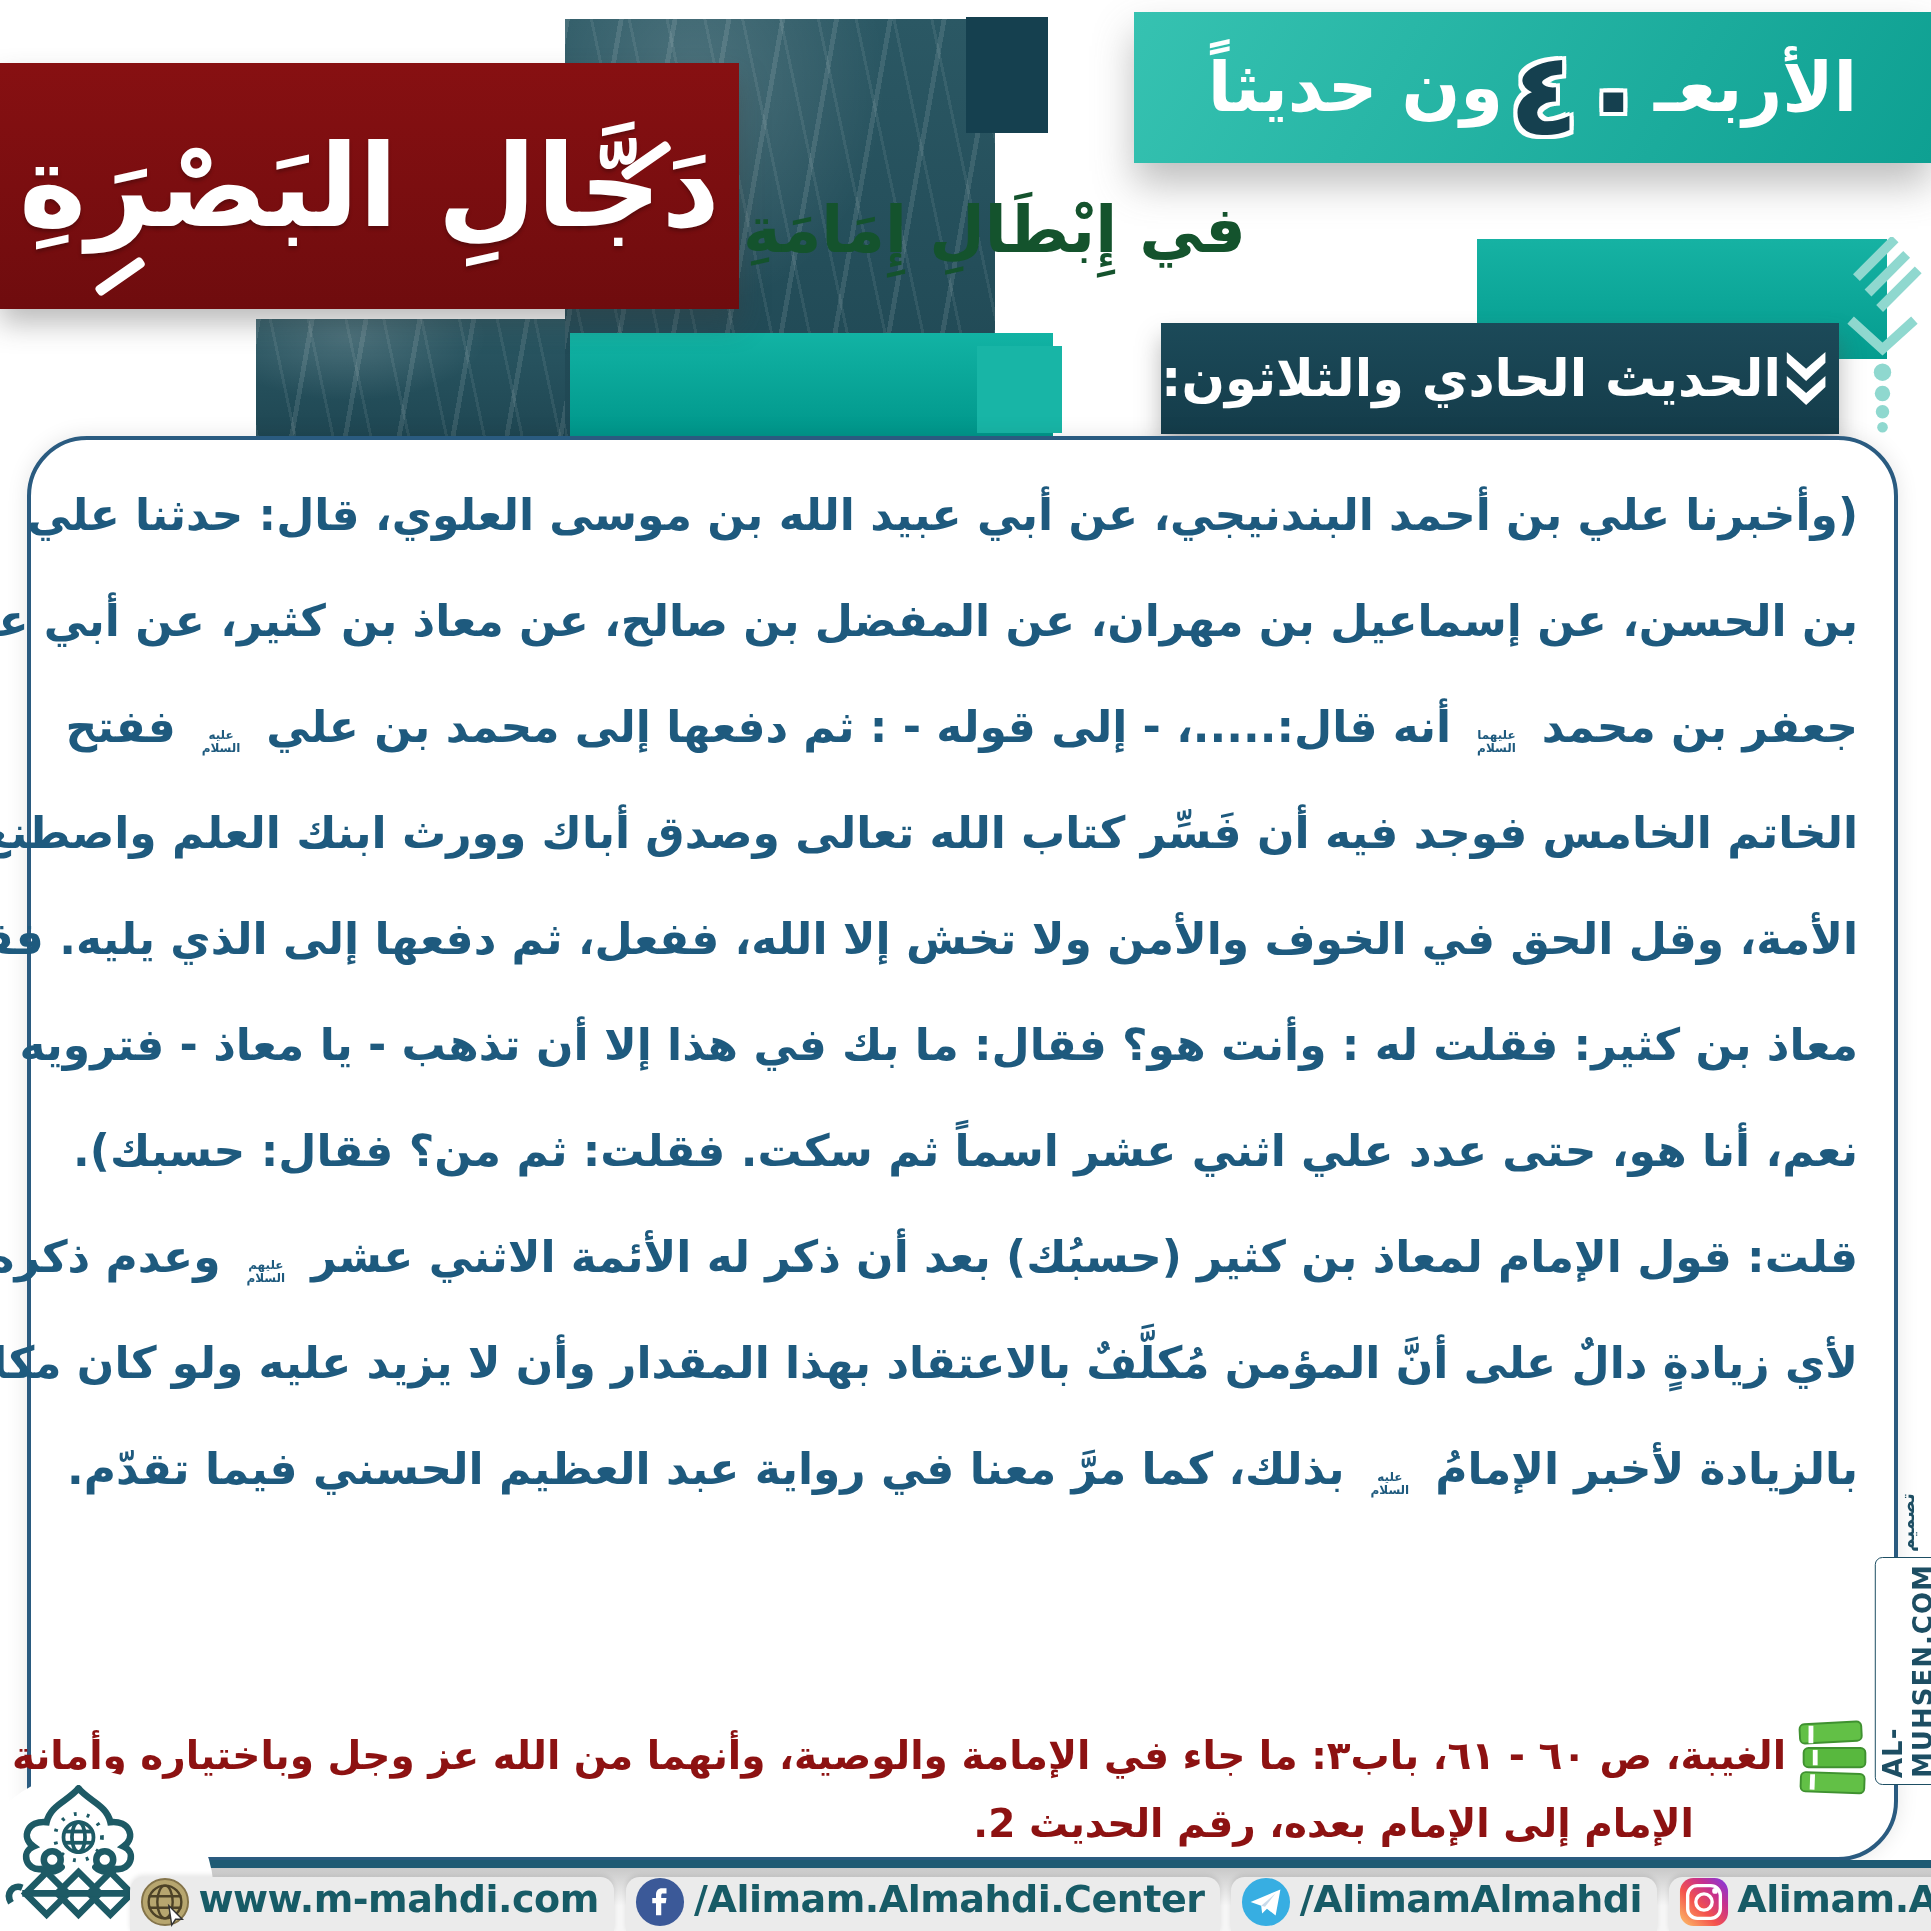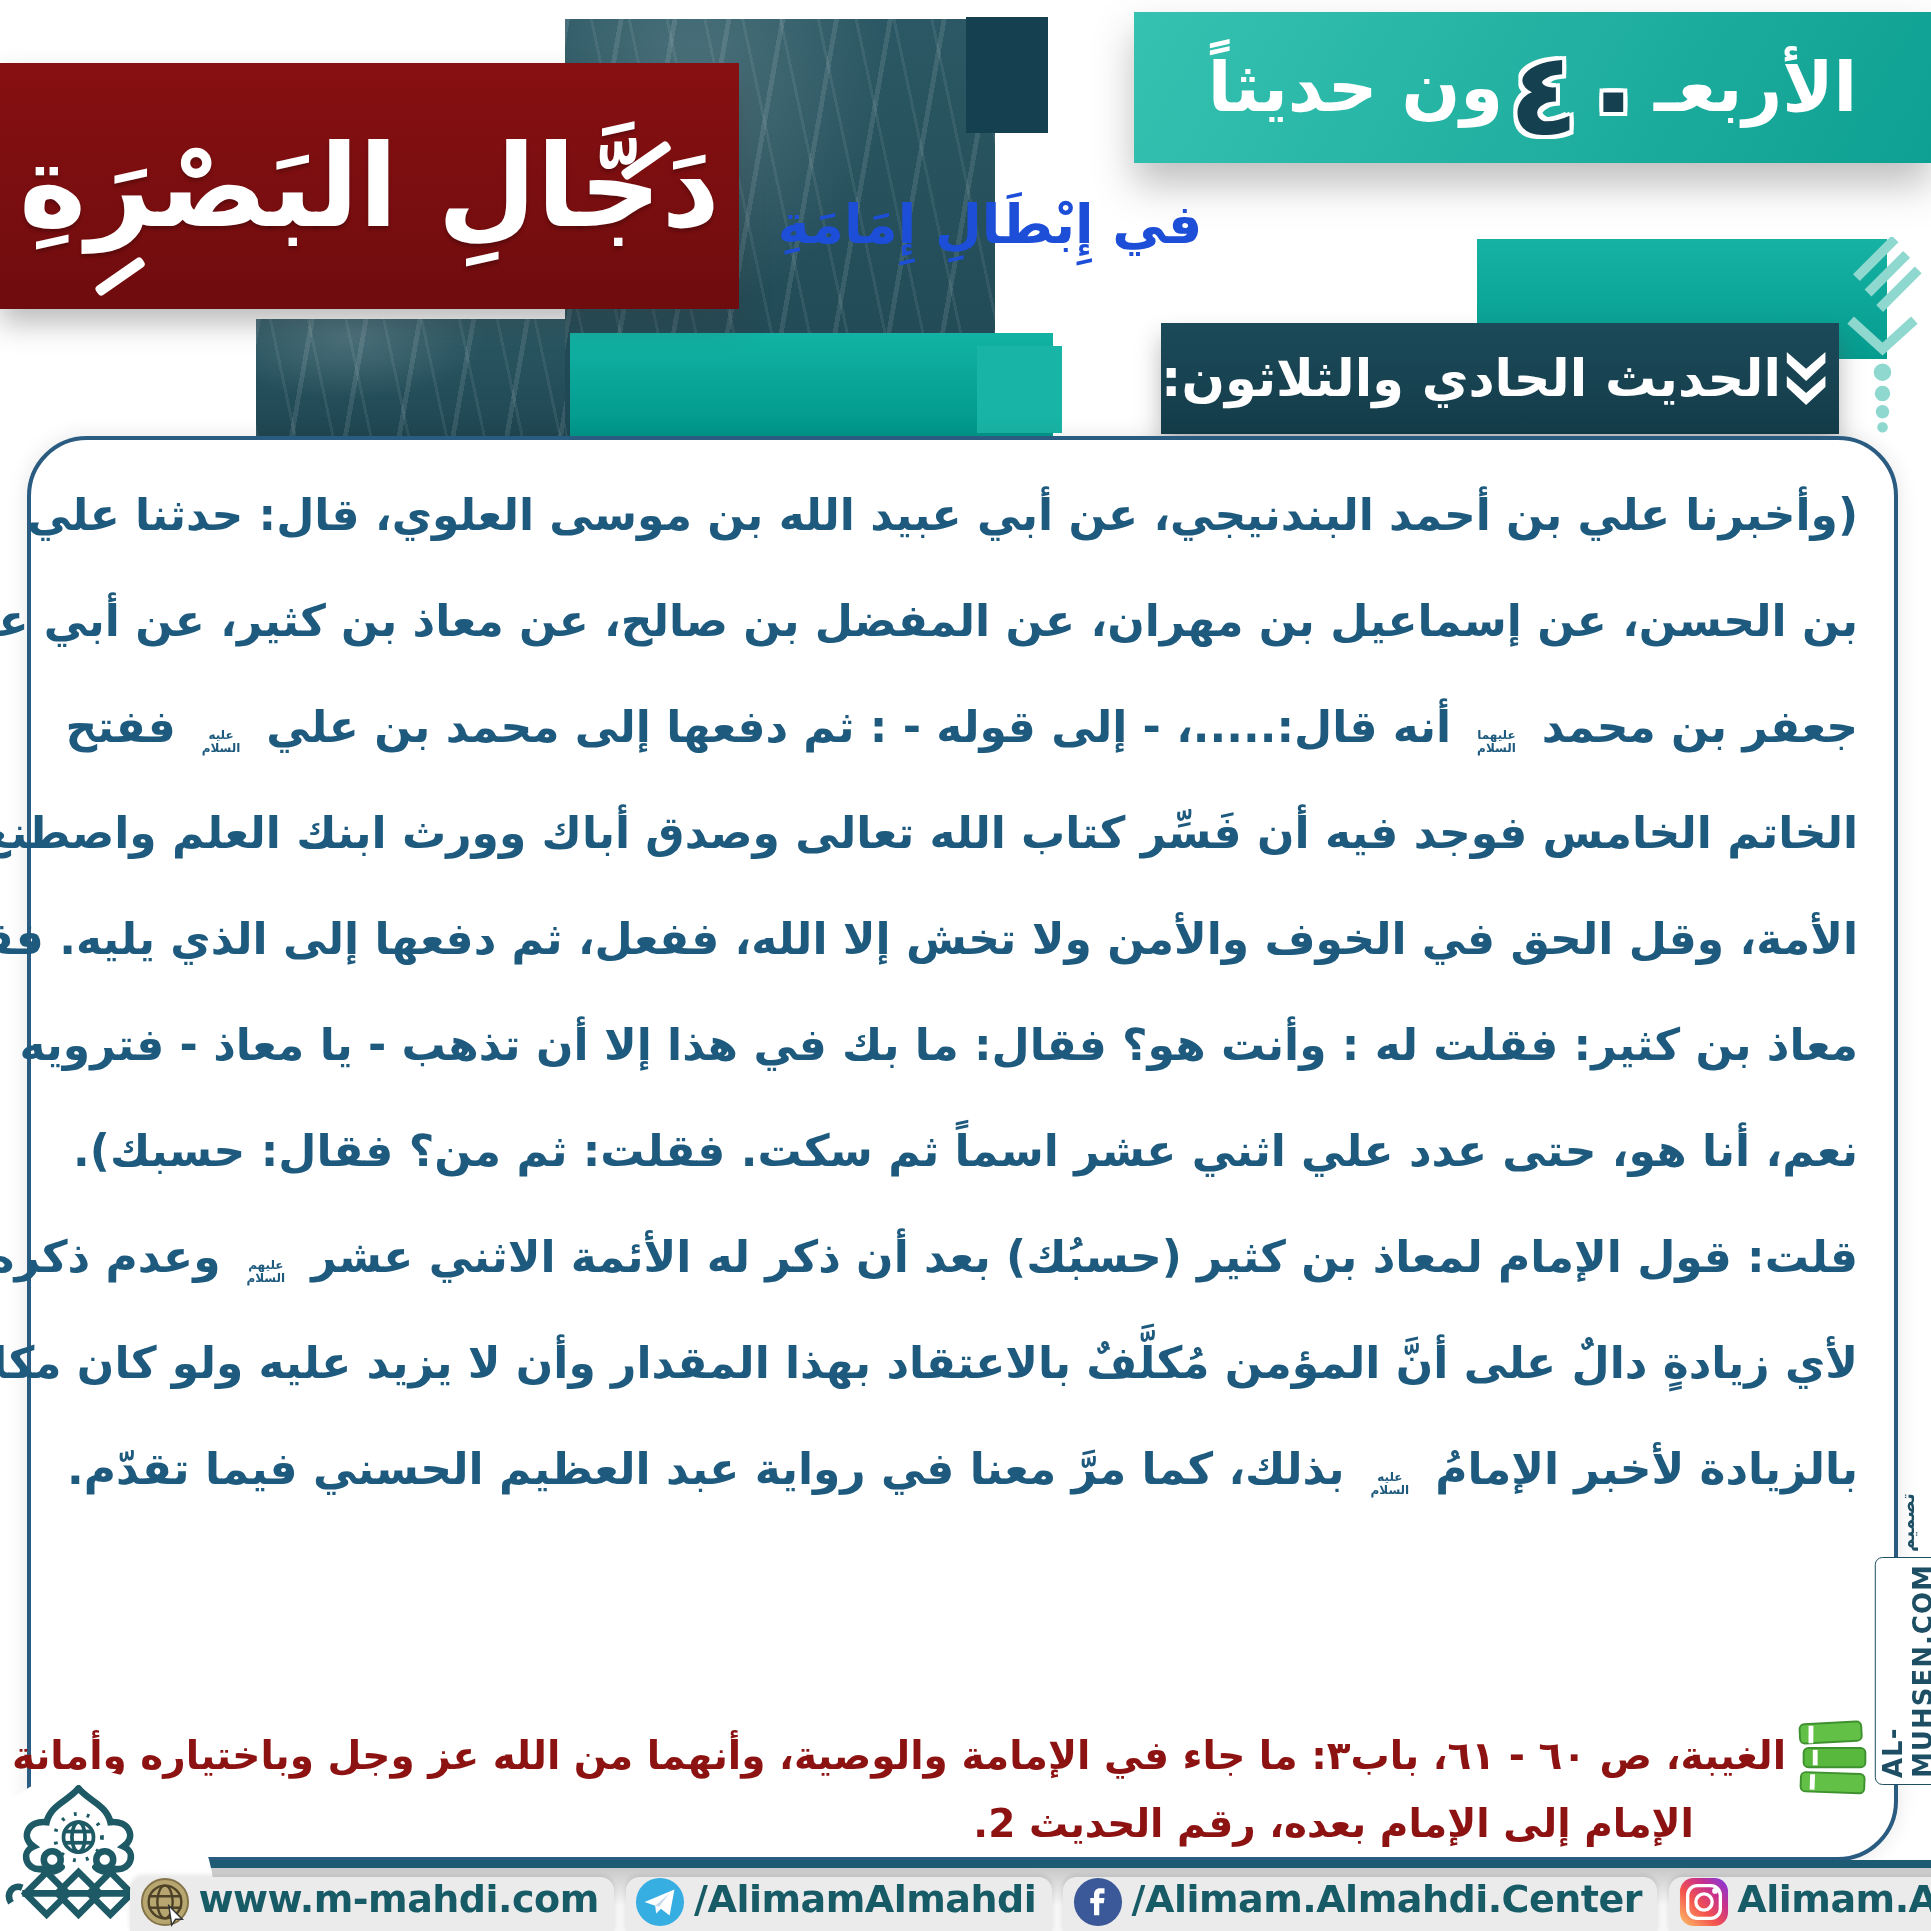--- a/index.html
+++ b/index.html
@@ -34,22 +34,22 @@
   
   .teal-banner{left:1134px;top:11.6px;width:797px;height:151px;
       background:linear-gradient(120deg,#36c2b1,#0ea092);
       box-shadow:0 21px 37px rgba(110,110,110,.45);
       display:flex;align-items:center;justify-content:center;direction:rtl;gap:5.8px;}
   .title-part{color:#ffffff;font-weight:bold;font-size:69px;white-space:nowrap;}
   .title-num{color:#15404f;font-weight:bold;font-size:114px;line-height:1;
       text-shadow:-3.9px -3.9px 0 #fff,3.9px -3.9px 0 #fff,-3.9px 3.9px 0 #fff,3.9px 3.9px 0 #fff,0 3.9px 0 #fff,0 -3.9px 0 #fff,3.9px 0 0 #fff,-3.9px 0 0 #fff;
       transform:translateY(7.7px);}
 
-  .subtitle{left:734px;top:193px;width:512px;text-align:center;direction:rtl;
-      color:#1d4ed8;font-weight:bold;font-size:54px;white-space:nowrap;}
+  .subtitle{left:734px;top:193px;width:512px;direction:rtl;
+      color:#14532d;font-weight:bold;font-size:64px;white-space:nowrap;}
 
   
   .decor-right{left:1839px;top:237px;width:87px;height:198px;}
 
   
   .hadith-bar{left:1161px;top:323px;width:678px;height:111px;background:linear-gradient(#1c4a59,#143c4a);
       box-shadow:0 13.5px 23px rgba(80,80,80,.4);
       display:flex;direction:rtl;align-items:center;padding-right:12px;box-sizing:border-box;gap:3.9px;}
   .hadith-bar .bar-label{color:#ffffff;font-weight:bold;font-size:51px;white-space:nowrap;}
 
@@ -212,33 +212,33 @@
         <line x1="9" y1="20" x2="43" y2="20"></line>
         <line x1="9" y1="32" x2="43" y2="32"></line>
       </g>
       <polygon points="30,30 44,44 37,44 33,50" fill="#ffffff" stroke="#333" stroke-width="1.5"></polygon>
     </svg>
     <span class="pill-text">www.m-mahdi.com</span>
   </div>
 
   <div class="pill">
     <svg width="50" height="50" viewBox="0 0 52 52">
+      <circle cx="26" cy="26" r="25" fill="#3b5998"></circle>
+      <path d="M29 15 h6 v-7 h-6 c-5 0-8 3.5-8 8.5 V21 h-5 v7 h5 v16 h7 V28 h6 l1-7 h-7 v-3 c0-2 1-3 1-3 Z" fill="#ffffff" transform="scale(0.78) translate(7,7)"></path>
+    </svg>
+    <span class="pill-text">/Alimam.Almahdi.Center</span>
+  </div>
+
+  <div class="pill">
+    <svg width="50" height="50" viewBox="0 0 52 52">
       <circle cx="26" cy="26" r="25" fill="#37aee2"></circle>
       <path d="M10 26 L41 13 L36 40 L27 33 L22 38 L21 30 Z" fill="#ffffff"></path>
       <path d="M21 30 L36 17 L25 31 Z" fill="#c8daea"></path>
     </svg>
     <span class="pill-text">/AlimamAlmahdi</span>
-  </div>
-
-  <div class="pill">
-    <svg width="50" height="50" viewBox="0 0 52 52">
-      <circle cx="26" cy="26" r="25" fill="#3b5998"></circle>
-      <path d="M29 15 h6 v-7 h-6 c-5 0-8 3.5-8 8.5 V21 h-5 v7 h5 v16 h7 V28 h6 l1-7 h-7 v-3 c0-2 1-3 1-3 Z" fill="#ffffff" transform="scale(0.78) translate(7,7)"></path>
-    </svg>
-    <span class="pill-text">/Alimam.Almahdi.Center</span>
   </div>
 
   <div class="pill">
     <svg width="50" height="50" viewBox="0 0 52 52">
       <defs>
         <linearGradient id="ig" x1="0" y1="1" x2="1" y2="0">
           <stop offset="0" stop-color="#fdc468"></stop>
           <stop offset="0.4" stop-color="#f4524d"></stop>
           <stop offset="0.7" stop-color="#c5308f"></stop>
           <stop offset="1" stop-color="#7a3ce8"></stop>

